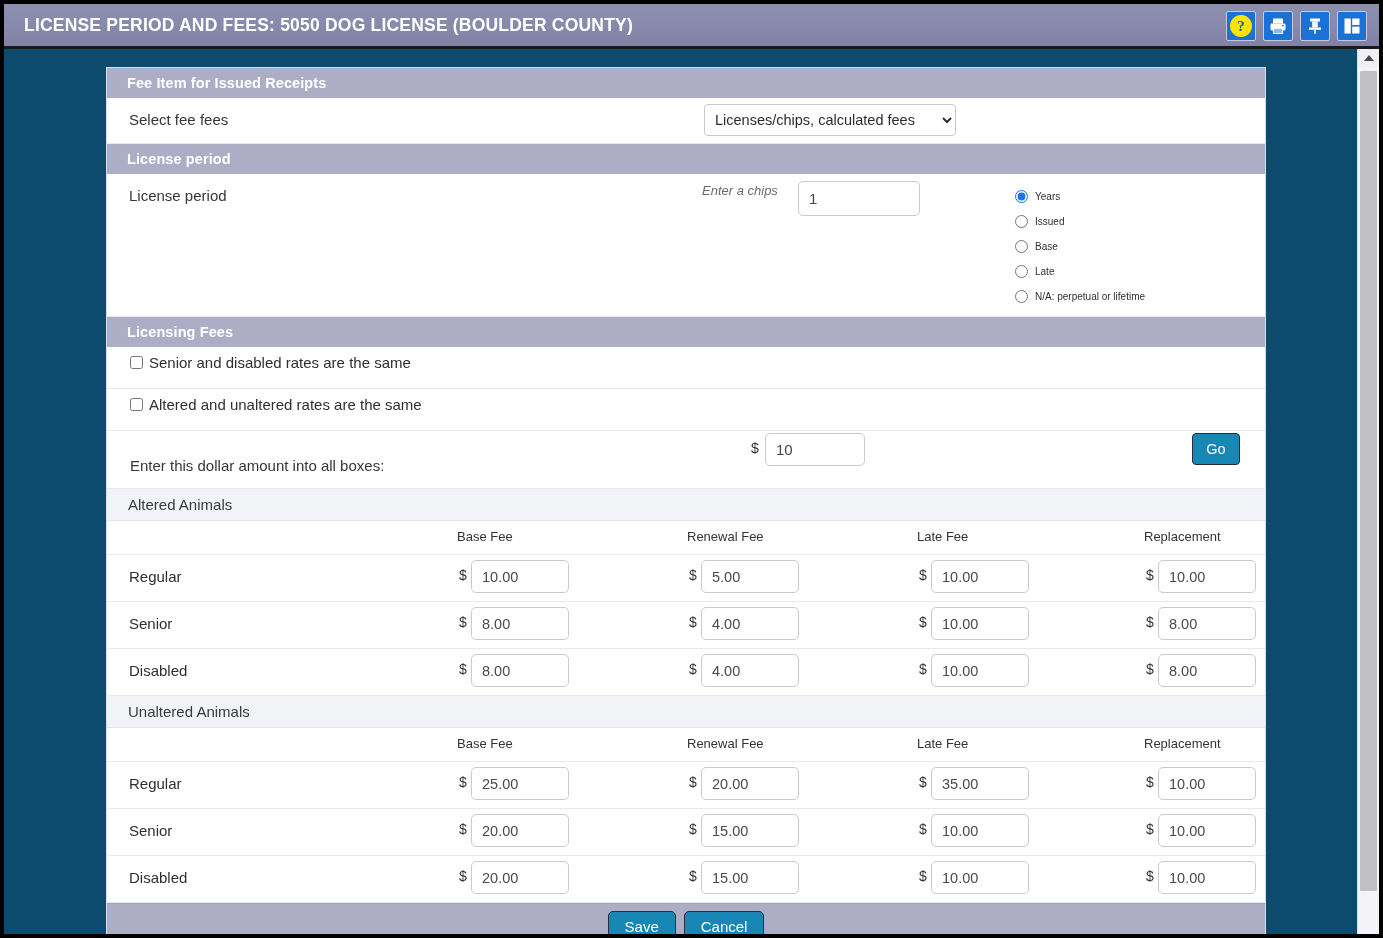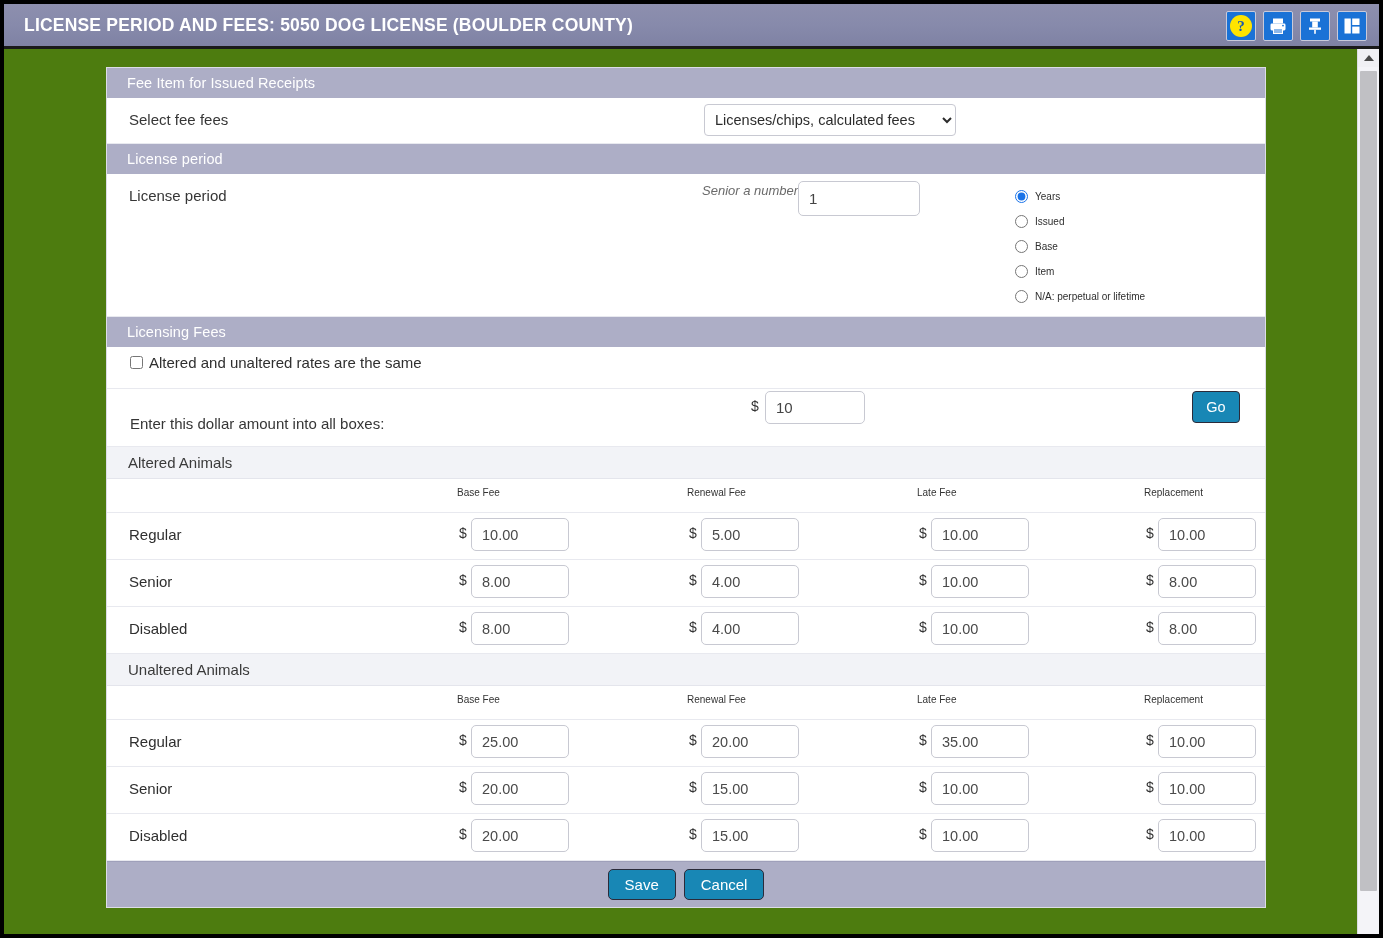--- a/index.html
+++ b/index.html
@@ -6,21 +6,21 @@
   html, body {
     margin: 0; padding: 0;
     width: 1383px; height: 938px;
     background: #000000;
     font-family: "Liberation Sans", sans-serif;
   }
   #app {
     position: absolute;
     left: 4px; top: 4px;
     width: 1375px; height: 930px;
-    background: #4d7c0f;
+    background: #0c4a6e;
     overflow: hidden;
   }
 
   
   .titlebar {
     position: absolute; left: 0; top: 0;
     width: 1375px; height: 45px;
     background: linear-gradient(to bottom, #8d8fae 0%, #878aab 50%, #7f82a4 100%);
     border-bottom: 3px solid #1a1a1a;
   }
@@ -57,21 +57,21 @@
     left: 102px; top: 63px;
     width: 1160px;
     background: #ffffff;
     border: 1px solid #dcdde6;
   }
 
   .sec-header {
     background: #adaec6;
     color: #ffffff;
     font-size: 14.5px;
-    font-weight: normal;
+    font-weight: bold;
     padding: 7px 0 7px 20px;
     letter-spacing: 0.1px;
   }
 
   .row {
     position: relative;
     background: #ffffff;
     border-bottom: 1px solid #e8e9ef;
     min-height: 42px;
   }
@@ -157,21 +157,21 @@
     background: #f2f3f7;
     border-bottom: 1px solid #e4e5ec;
     font-size: 15px; color: #3a3a3a;
     padding: 7px 0 7px 21px;
   }
 
   
   .fee-colhead { position: relative; height: 34px; border-bottom: 1px solid #e8e9ef; background:#fff;}
   .fee-colhead .ch {
     position: absolute; top: 8px;
-    font-size: 10px; color: #333;
+    font-size: 13px; color: #333;
   }
   .fee-row { position: relative; height: 47px; border-bottom: 1px solid #e8e9ef; background:#fff;}
   .fee-row .rl { position: absolute; left: 22px; top: 13px; font-size: 15px; color: #2f2f2f; }
   .fee-cell { position: absolute; top: 5px; }
   .fee-cell .dol { position: absolute; left: 0; top: 7px; font-size: 14px; color: #333; }
   .fee-cell input {
     position: absolute; left: 12px; top: 0;
     width: 98px; height: 33px;
     font-size: 14.5px; color: #4a4a4a;
     font-family: "Liberation Sans", sans-serif;
@@ -285,50 +285,56 @@
     <div class="row feeitem-row">
       <span class="row-label feeitem-label">Select fee fees</span>
       <select class="feeitem-select">
         <option>Licenses/chips, calculated fees</option>
       </select>
     </div>
 
     <div class="sec-header">License period</div>
     <div class="row lp-row">
       <span class="row-label lp-label">License period</span>
-      <span class="lp-hint">Senior a number</span>
+      <span class="lp-hint">Enter a chips</span>
       <input class="lp-input" value="1" style="">
       <div class="radio-group">
 
         <div class="radio-item">
           <input type="radio" name="unit" checked="" style="">
           <label>Years</label>
         </div>
         <div class="radio-item">
           <input type="radio" name="unit" style="">
           <label>Issued</label>
         </div>
         <div class="radio-item">
           <input type="radio" name="unit" style="">
           <label>Base</label>
         </div>
         <div class="radio-item">
           <input type="radio" name="unit" style="">
-          <label>Item</label>
+          <label>Late</label>
         </div>
         <div class="radio-item">
           <input type="radio" name="unit" style="">
           <label>N/A: perpetual or lifetime</label>
         </div>
 
       </div>
     </div>
 
     <div class="sec-header">Licensing Fees</div>
 
+    <div class="row cb-row">
+      <span class="cb-wrap">
+        <input type="checkbox" style="">
+        <label>Senior and disabled rates are the same</label>
+      </span>
+    </div>
 
     <div class="row cb-row">
       <span class="cb-wrap">
         <input type="checkbox" style="">
         <label>Altered and unaltered rates are the same</label>
       </span>
     </div>
 
     <div class="row sc-row">
       <span class="row-label sc-label">Enter this dollar amount into all boxes:</span>

